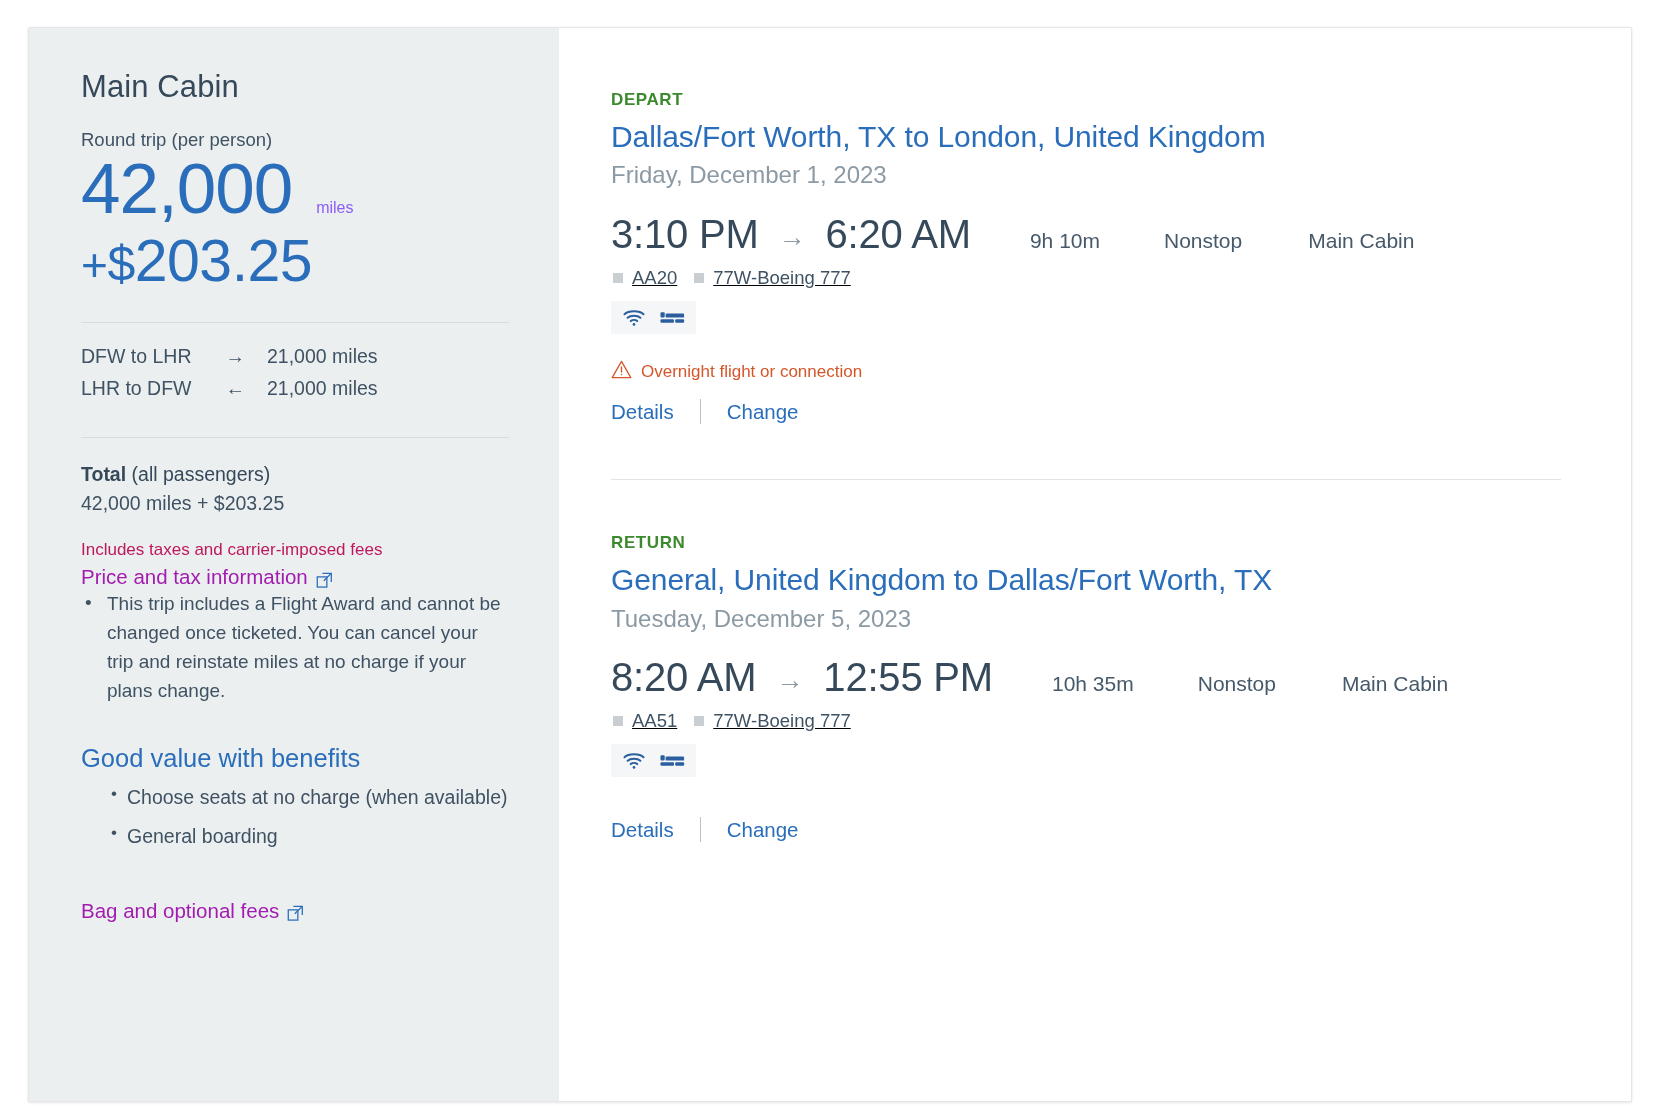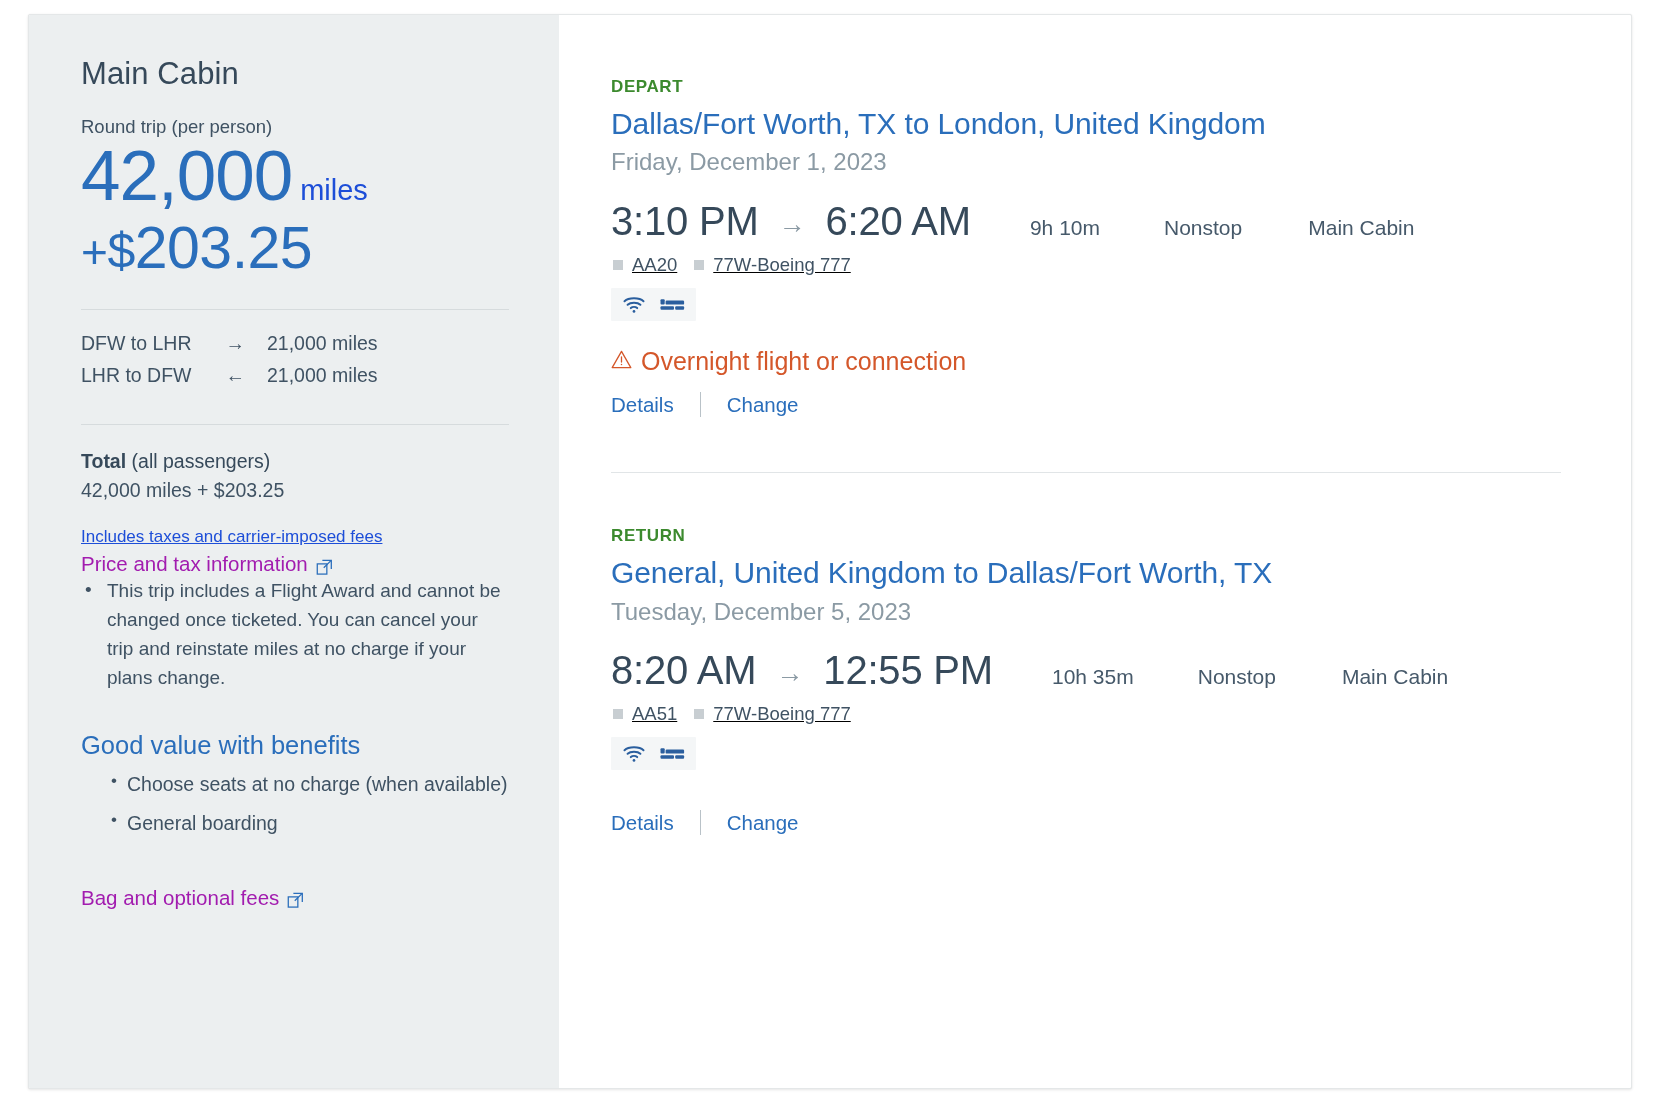--- a/index.html
+++ b/index.html
@@ -10,21 +10,21 @@
     width: 1664px;
     height: 1106px;
     background: #ffffff;
     font-family: "Liberation Sans", sans-serif;
     -webkit-font-smoothing: antialiased;
   }
 
   .card {
     position: absolute;
     left: 28px;
-    top: 14px;
+    top: 27px;
     width: 1604px;
     height: 1075px;
     background: #ffffff;
     border: 1px solid #e4e7e8;
     border-radius: 2px;
     box-shadow: 0 1px 3px rgba(0,0,0,0.10), 0 0 1px rgba(0,0,0,0.06);
     display: flex;
     overflow: hidden;
     box-sizing: border-box;
   }
@@ -58,24 +58,24 @@
     margin-top: 2px;
   }
   .miles-value {
     font-size: 71px;
     font-weight: 300;
     letter-spacing: -1px;
     line-height: 1.0;
     color: #2a6ebb;
   }
   .miles-unit {
-    font-size: 29px;
-    font-weight: 400;
-    margin-left: 8px;
-    color: #1d4ed8;
+    font-size: 16px;
+    font-weight: 400;
+    margin-left: 24px;
+    color: #8b5cf6;
   }
   .cash-line {
     font-size: 59px;
     font-weight: 300;
     color: #2a6ebb;
     letter-spacing: -0.5px;
     line-height: 1.08;
     margin-top: 6px;
     white-space: nowrap;
   }
@@ -108,24 +108,23 @@
     line-height: 1.5;
   }
   .total-line b { font-weight: 700; }
   .total-amount {
     font-size: 19.5px;
     color: #3f5263;
     line-height: 1.5;
   }
   .includes-note {
     font-size: 17px;
-    color: #1d4ed8;
+    color: #be185d;
     margin-top: 20px;
     line-height: 1.4;
-    text-decoration: underline;
   }
   .link {
     color: #a21caf;
     text-decoration: none;
     cursor: pointer;
   }
   .link-row {
     font-size: 20.5px;
     display: inline-flex;
     align-items: center;
@@ -294,21 +293,21 @@
   }
   .amen-icon { display: inline-block; line-height: 0; }
 
   .warning-row {
     display: flex;
     align-items: center;
     gap: 9px;
     margin-top: 26px;
   }
   .warning-text {
-    font-size: 25px;
+    font-size: 17px;
     color: #d4572a;
   }
   .actions-row {
     display: flex;
     align-items: center;
     margin-top: 16px;
   }
   .action-link {
     font-size: 20.5px;
     color: #2a6ebb;

